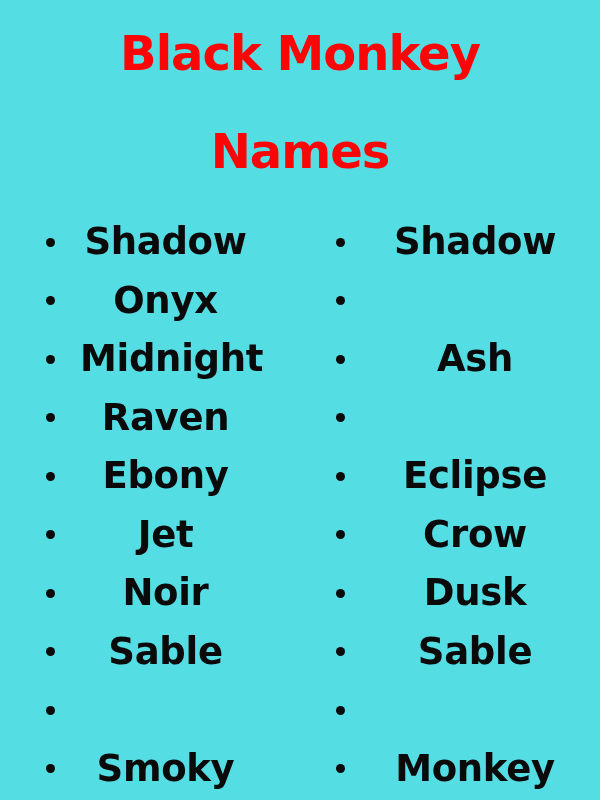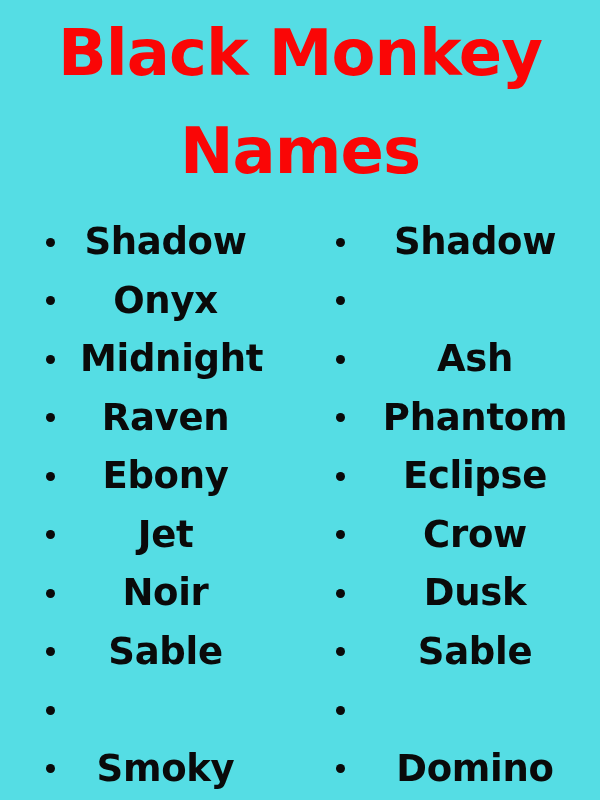--- a/index.html
+++ b/index.html
@@ -30,21 +30,21 @@
     left: 0;
     width: 600px;
     padding-top: 4px;
     text-align: center;
   }
   .title-line {
     display: block;
     color: #fa0606;
     font-family: "DejaVu Sans", "Liberation Sans", sans-serif;
     font-weight: 700;
-    font-size: 64px;
+    font-size: 48px;
     line-height: 98px;
     letter-spacing: -1px;
     white-space: nowrap;
   }
 
   
   #lists {
     position: absolute;
     top: 213px;
     left: 0;
@@ -157,21 +157,20 @@
       </li>
       <li class="list-item">
         <span class="bullet-dot"></span>
       </li>
       <li class="list-item">
         <span class="bullet-dot"></span>
         <span class="item-label">Ash</span>
       </li>
       <li class="list-item">
         <span class="bullet-dot"></span>
-        <span class="item-label">Phantom</span>
       </li>
       <li class="list-item">
         <span class="bullet-dot"></span>
         <span class="item-label">Eclipse</span>
       </li>
       <li class="list-item">
         <span class="bullet-dot"></span>
         <span class="item-label">Crow</span>
       </li>
       <li class="list-item">
@@ -180,18 +179,18 @@
       </li>
       <li class="list-item">
         <span class="bullet-dot"></span>
         <span class="item-label">Sable</span>
       </li>
       <li class="list-item">
         <span class="bullet-dot"></span>
       </li>
       <li class="list-item">
         <span class="bullet-dot"></span>
-        <span class="item-label">Domino</span>
+        <span class="item-label">Monkey</span>
       </li>
     </ul>
 
   </div>
 </div>
 
 </body></html>

